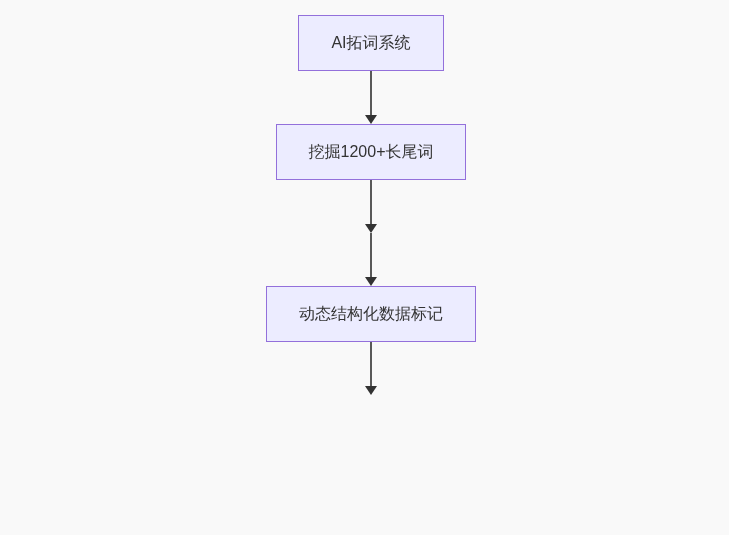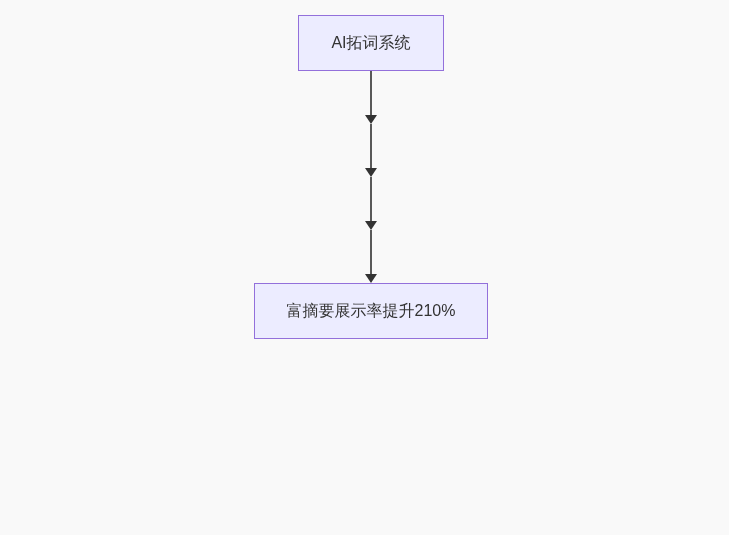--- a/index.html
+++ b/index.html
@@ -65,35 +65,38 @@
 
   <div class="flow-node">
     <span>AI拓词系统</span>
   </div>
 
   <div class="flow-edge">
     <div class="edge-line"></div>
     <div class="edge-head"></div>
   </div>
 
-
-  <div class="flow-edge">
-    <div class="edge-line"></div>
-    <div class="edge-head"></div>
+  <div class="flow-node">
+    <span>挖掘1200+长尾词</span>
   </div>
-
 
   <div class="flow-edge">
     <div class="edge-line"></div>
     <div class="edge-head"></div>
   </div>
 
 
   <div class="flow-edge">
     <div class="edge-line"></div>
     <div class="edge-head"></div>
   </div>
 
   <div class="flow-node">
-    <span>富摘要展示率提升210%</span>
+    <span>动态结构化数据标记</span>
   </div>
+
+  <div class="flow-edge">
+    <div class="edge-line"></div>
+    <div class="edge-head"></div>
+  </div>
+
 
 </div>
 
 </body></html>

